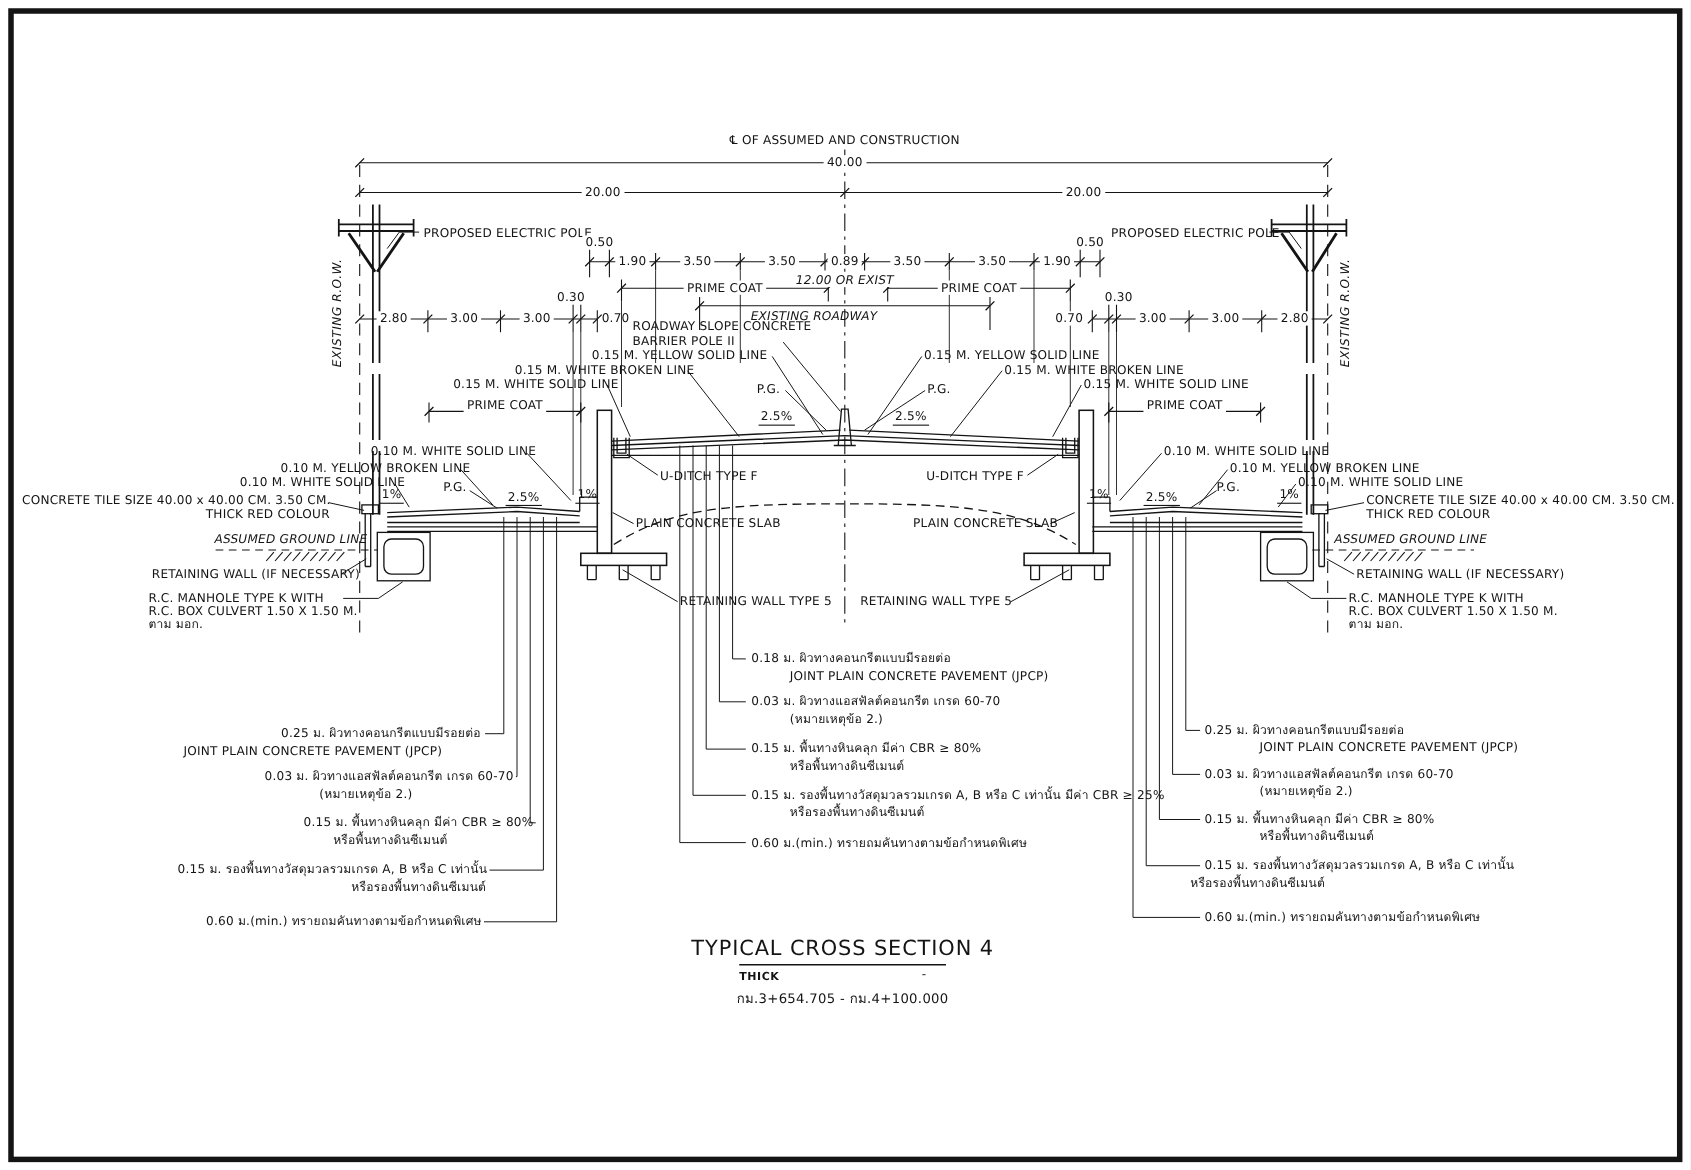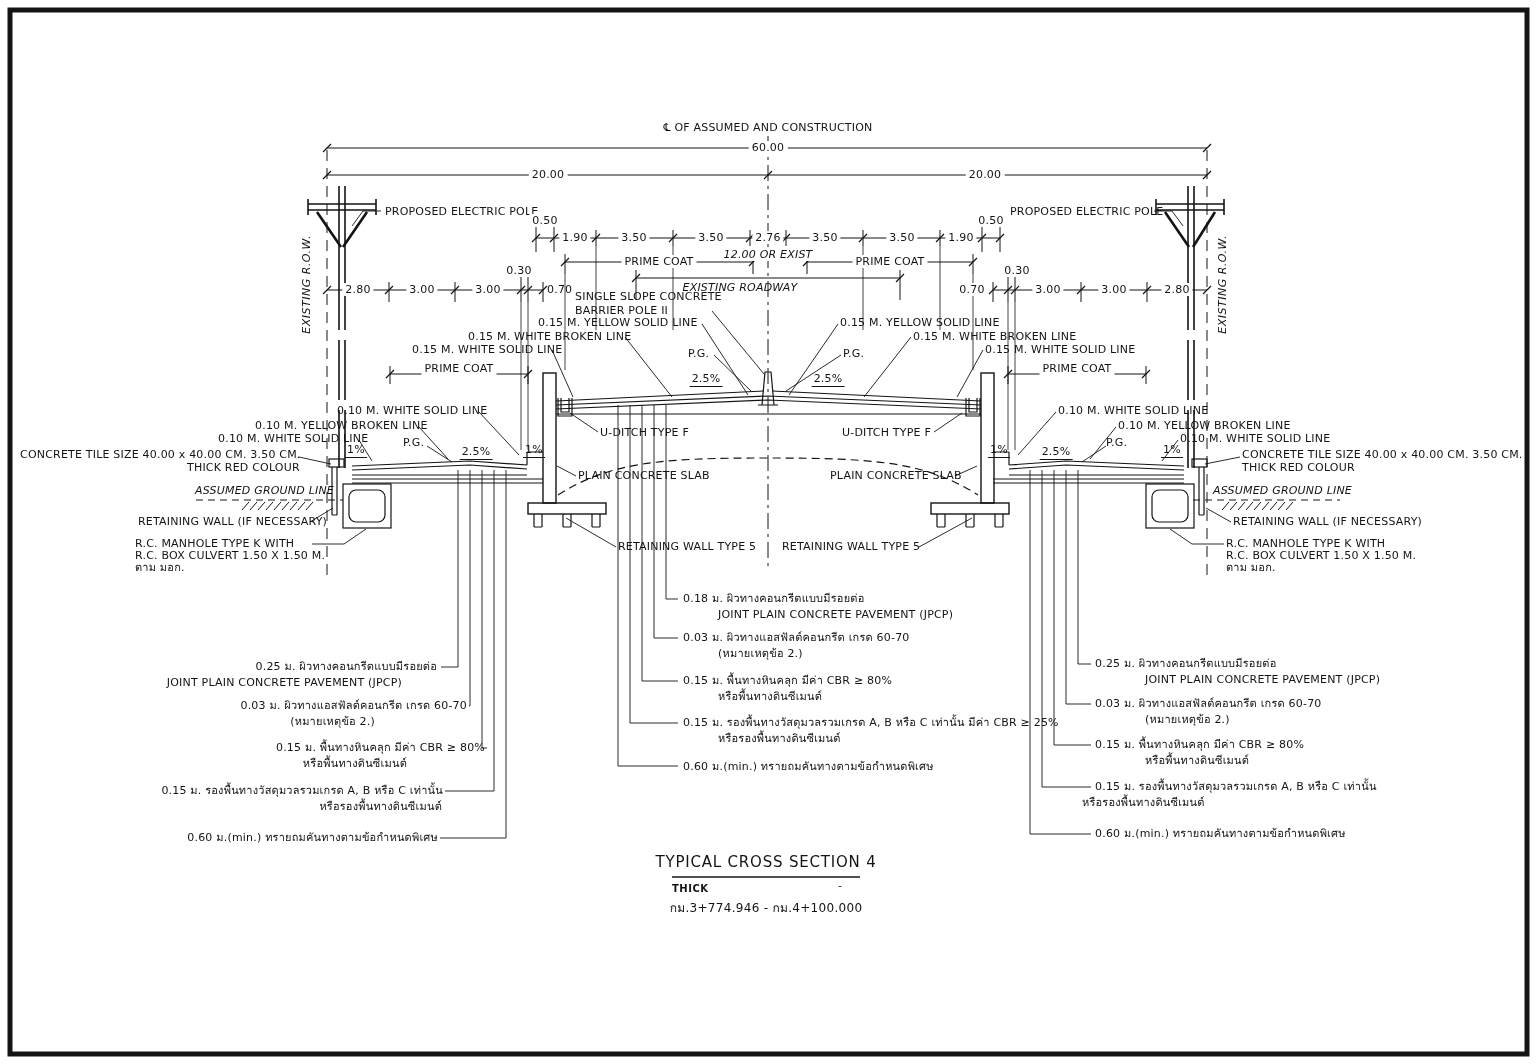--- a/index.html
+++ b/index.html
@@ -6,21 +6,21 @@
   #sheet{position:relative;width:1537px;height:1064px;background:#fff;overflow:hidden;
          font-family:"DejaVu Sans",sans-serif;color:#141414}
   svg{position:absolute;left:0;top:0}
   .lbl{position:absolute;font-size:11px;line-height:13px;white-space:nowrap;color:#141414;letter-spacing:.2px}
   .ctr{transform:translateX(-50%)}
   .bg{background:#fff;padding:0 3px}
   .it{font-style:italic}
   .u{border-bottom:1.4px solid #141414;padding:0 2px 1px 2px}
   .rot{writing-mode:vertical-rl;transform:rotate(180deg);font-style:italic;letter-spacing:.5px}
   .ra{text-align:right}
-  .ttl{font-size:15px;letter-spacing:.8px}
+  .ttl{font-size:19px;letter-spacing:.8px}
   .sc{font-size:10px;font-weight:bold;letter-spacing:.5px}
   .st{font-size:12px;letter-spacing:.3px}
 </style>
 </head>
 <body>
 
 <div id="sheet">
 
 <svg width="1537" height="1064" viewBox="0 0 1537 1064">
   <g stroke="#141414" fill="none">
@@ -138,33 +138,33 @@
       <path d="M427 446L452 462 M1106 446L1082 462"></path>
     </g>
 
     <g stroke-width="1.5">
           <path d="M672 877H860"></path>
         </g>
   </g>
 </svg>
 
 <div class="lbl ctr" style="left:768px;top:121px">℄ OF ASSUMED AND CONSTRUCTION</div>
-<div class="lbl ctr bg" style="left:768px;top:141px">60.00</div>
+<div class="lbl ctr bg" style="left:768px;top:141px">40.00</div>
 <div class="lbl ctr bg" style="left:548px;top:168px">20.00</div>
 <div class="lbl ctr bg" style="left:985px;top:168px">20.00</div>
 <div class="lbl" style="left:385px;top:205px">PROPOSED ELECTRIC POLE</div>
 <div class="lbl" style="left:1010px;top:205px">PROPOSED ELECTRIC POLE</div>
 <div class="lbl rot" style="left:300px;top:235px">EXISTING R.O.W.</div>
 <div class="lbl rot" style="left:1216px;top:235px">EXISTING R.O.W.</div>
 
 <div class="lbl ctr bg" style="left:545px;top:214px">0.50</div>
 <div class="lbl ctr bg" style="left:575px;top:231px">1.90</div>
 <div class="lbl ctr bg" style="left:634px;top:231px">3.50</div>
 <div class="lbl ctr bg" style="left:711px;top:231px">3.50</div>
-<div class="lbl ctr bg" style="left:768px;top:231px">2.76</div>
+<div class="lbl ctr bg" style="left:768px;top:231px">0.89</div>
 <div class="lbl ctr bg" style="left:825px;top:231px">3.50</div>
 <div class="lbl ctr bg" style="left:902px;top:231px">3.50</div>
 <div class="lbl ctr bg" style="left:961px;top:231px">1.90</div>
 <div class="lbl ctr bg" style="left:991px;top:214px">0.50</div>
 
 <div class="lbl ctr bg" style="left:659px;top:255px">PRIME COAT</div>
 <div class="lbl ctr bg" style="left:890px;top:255px">PRIME COAT</div>
 <div class="lbl ctr bg it" style="left:768px;top:248px">12.00 OR EXIST</div>
 <div class="lbl ctr it" style="left:740px;top:281px">EXISTING ROADWAY</div>
 
@@ -172,21 +172,21 @@
 <div class="lbl ctr bg" style="left:422px;top:283px">3.00</div>
 <div class="lbl ctr bg" style="left:488px;top:283px">3.00</div>
 <div class="lbl ctr bg" style="left:519px;top:264px">0.30</div>
 <div class="lbl" style="left:547px;top:283px">0.70</div>
 <div class="lbl ctr bg" style="left:972px;top:283px">0.70</div>
 <div class="lbl ctr bg" style="left:1017px;top:264px">0.30</div>
 <div class="lbl ctr bg" style="left:1048px;top:283px">3.00</div>
 <div class="lbl ctr bg" style="left:1114px;top:283px">3.00</div>
 <div class="lbl ctr bg" style="left:1177px;top:283px">2.80</div>
 
-<div class="lbl" style="left:575px;top:290px">SINGLE SLOPE CONCRETE</div>
+<div class="lbl" style="left:575px;top:290px">ROADWAY SLOPE CONCRETE</div>
 <div class="lbl" style="left:575px;top:304px">BARRIER POLE II</div>
 <div class="lbl" style="left:538px;top:316px">0.15 M. YELLOW SOLID LINE</div>
 <div class="lbl" style="left:840px;top:316px">0.15 M. YELLOW SOLID LINE</div>
 <div class="lbl" style="left:468px;top:330px">0.15 M. WHITE BROKEN LINE</div>
 <div class="lbl" style="left:913px;top:330px">0.15 M. WHITE BROKEN LINE</div>
 <div class="lbl" style="left:412px;top:343px">0.15 M. WHITE SOLID LINE</div>
 <div class="lbl" style="left:985px;top:343px">0.15 M. WHITE SOLID LINE</div>
 <div class="lbl" style="left:688px;top:347px">P.G.</div>
 <div class="lbl" style="left:843px;top:347px">P.G.</div>
 <div class="lbl ctr" style="left:706px;top:372px"><span class="u">2.5%</span></div>
@@ -256,15 +256,15 @@
 <div class="lbl" style="left:1145px;top:713px">(หมายเหตุข้อ 2.)</div>
 <div class="lbl" style="left:1095px;top:738px">0.15 ม. พื้นทางหินคลุก มีค่า CBR ≥ 80%</div>
 <div class="lbl" style="left:1145px;top:754px">หรือพื้นทางดินซีเมนต์</div>
 <div class="lbl" style="left:1095px;top:780px">0.15 ม. รองพื้นทางวัสดุมวลรวมเกรด A, B หรือ C เท่านั้น</div>
 <div class="lbl" style="left:1082px;top:796px">หรือรองพื้นทางดินซีเมนต์</div>
 <div class="lbl" style="left:1095px;top:827px">0.60 ม.(min.) ทรายถมคันทางตามข้อกำหนดพิเศษ</div>
 
 <div class="lbl ttl ctr" style="left:766px;top:856px">TYPICAL CROSS SECTION 4</div>
 <div class="lbl sc" style="left:672px;top:882px">THICK</div>
 <div class="lbl" style="left:838px;top:879px">-</div>
-<div class="lbl st ctr" style="left:766px;top:902px">กม.3+774.946 - กม.4+100.000</div>
+<div class="lbl st ctr" style="left:766px;top:902px">กม.3+654.705 - กม.4+100.000</div>
 
 </div>
 
 </body></html>

